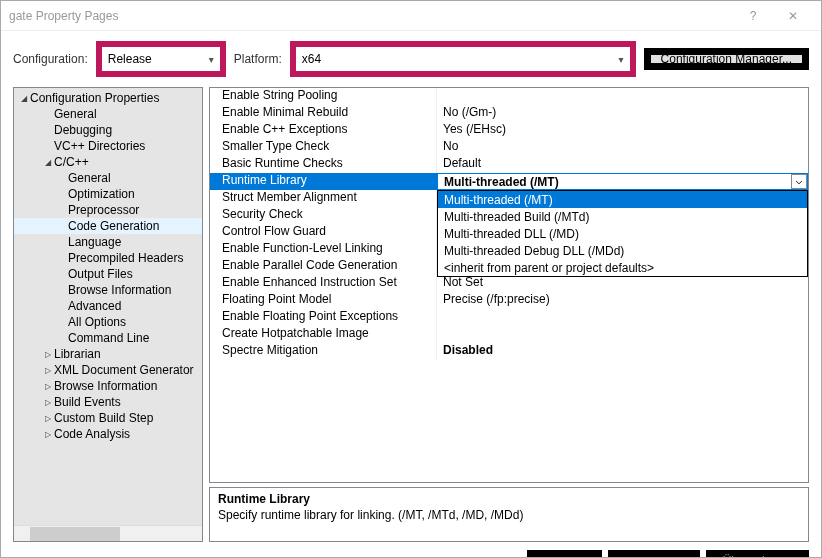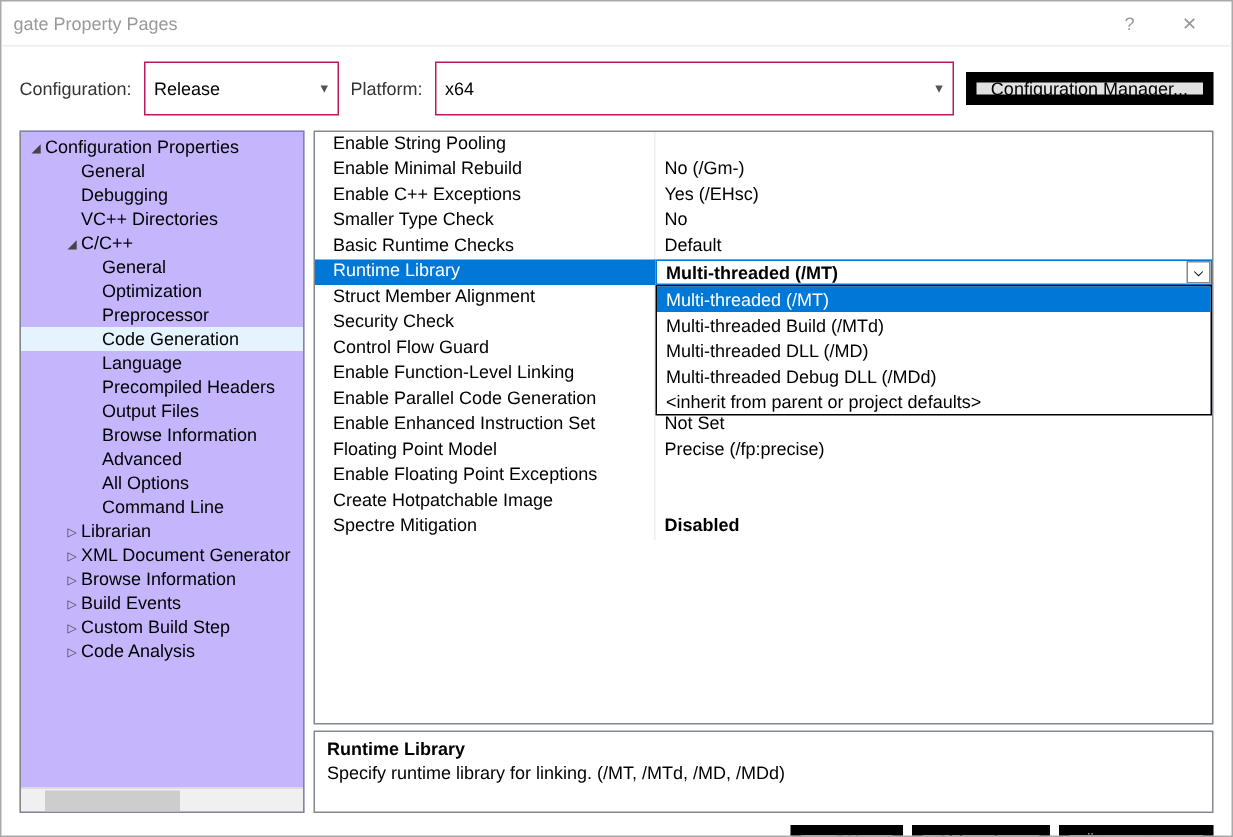--- a/index.html
+++ b/index.html
@@ -2,25 +2,25 @@
 <html><head>
 <meta charset="utf-8">
 <style>
 * { box-sizing: border-box; margin: 0; padding: 0; font-family: 'Segoe UI', Tahoma, sans-serif; font-size: 12px; }
 body { background: #fff; width: 822px; height: 558px; border: 1px solid #aaa; overflow: hidden; }
 .titlebar { height: 30px; display: flex; align-items: center; padding: 0 8px; color: #999; border-bottom: 1px solid #eee; }
 .titlebar-title { flex: 1; }
 .titlebar-btn { width: 40px; height: 30px; display: flex; align-items: center; justify-content: center; color: #999; }
 .config-row { display: flex; align-items: center; padding: 10px 12px; gap: 8px; }
 .config-row label { color: #333; }
-.combo { height: 36px; border: 1px solid #be185d; background: #fff; display: flex; align-items: center; padding: 0 6px; position: relative; }
+.combo { height: 36px; border: 6px solid #be185d; background: #fff; display: flex; align-items: center; padding: 0 6px; position: relative; }
 .combo .chev { margin-left: auto; font-size: 10px; color: #555; }
 .btn { height: 22px; border: 7px solid #000000; background: #e1e1e1; padding: 0 10px; display: flex; align-items: center; }
 .main { display: flex; padding: 0 12px; gap: 6px; height: 455px; }
-.tree { width: 190px; border: 1px solid #828790; background: #c4b5fd; overflow-y: auto; position: relative; }
+.tree { width: 190px; border: 1px solid #828790; background: #e5e5e5; overflow-y: auto; position: relative; }
 .tree-inner { padding: 2px 0; }
 .tree-item { display: flex; align-items: center; height: 16px; padding: 0 4px; white-space: nowrap; cursor: default; }
 .tree-item.sel { background: #e5f3ff; }
 .caret { width: 12px; display: inline-flex; justify-content: center; font-size: 10px; color: #444; }
 .caret.open::before { content: "◢"; font-size: 8px; }
 .caret.closed::before { content: "▷"; font-size: 8px; }
 .tree-scrollbar { position: absolute; bottom: 0; left: 0; right: 0; height: 16px; background: #f0f0f0; border-top: 1px solid #ddd; }
 .tree-thumb { position: absolute; left: 16px; width: 90px; height: 14px; top: 1px; background: #cdcdcd; }
 .right { flex: 1; display: flex; flex-direction: column; gap: 4px; }
 .grid { flex: 1; border: 1px solid #828790; background: #fff; overflow: hidden; position: relative; }

